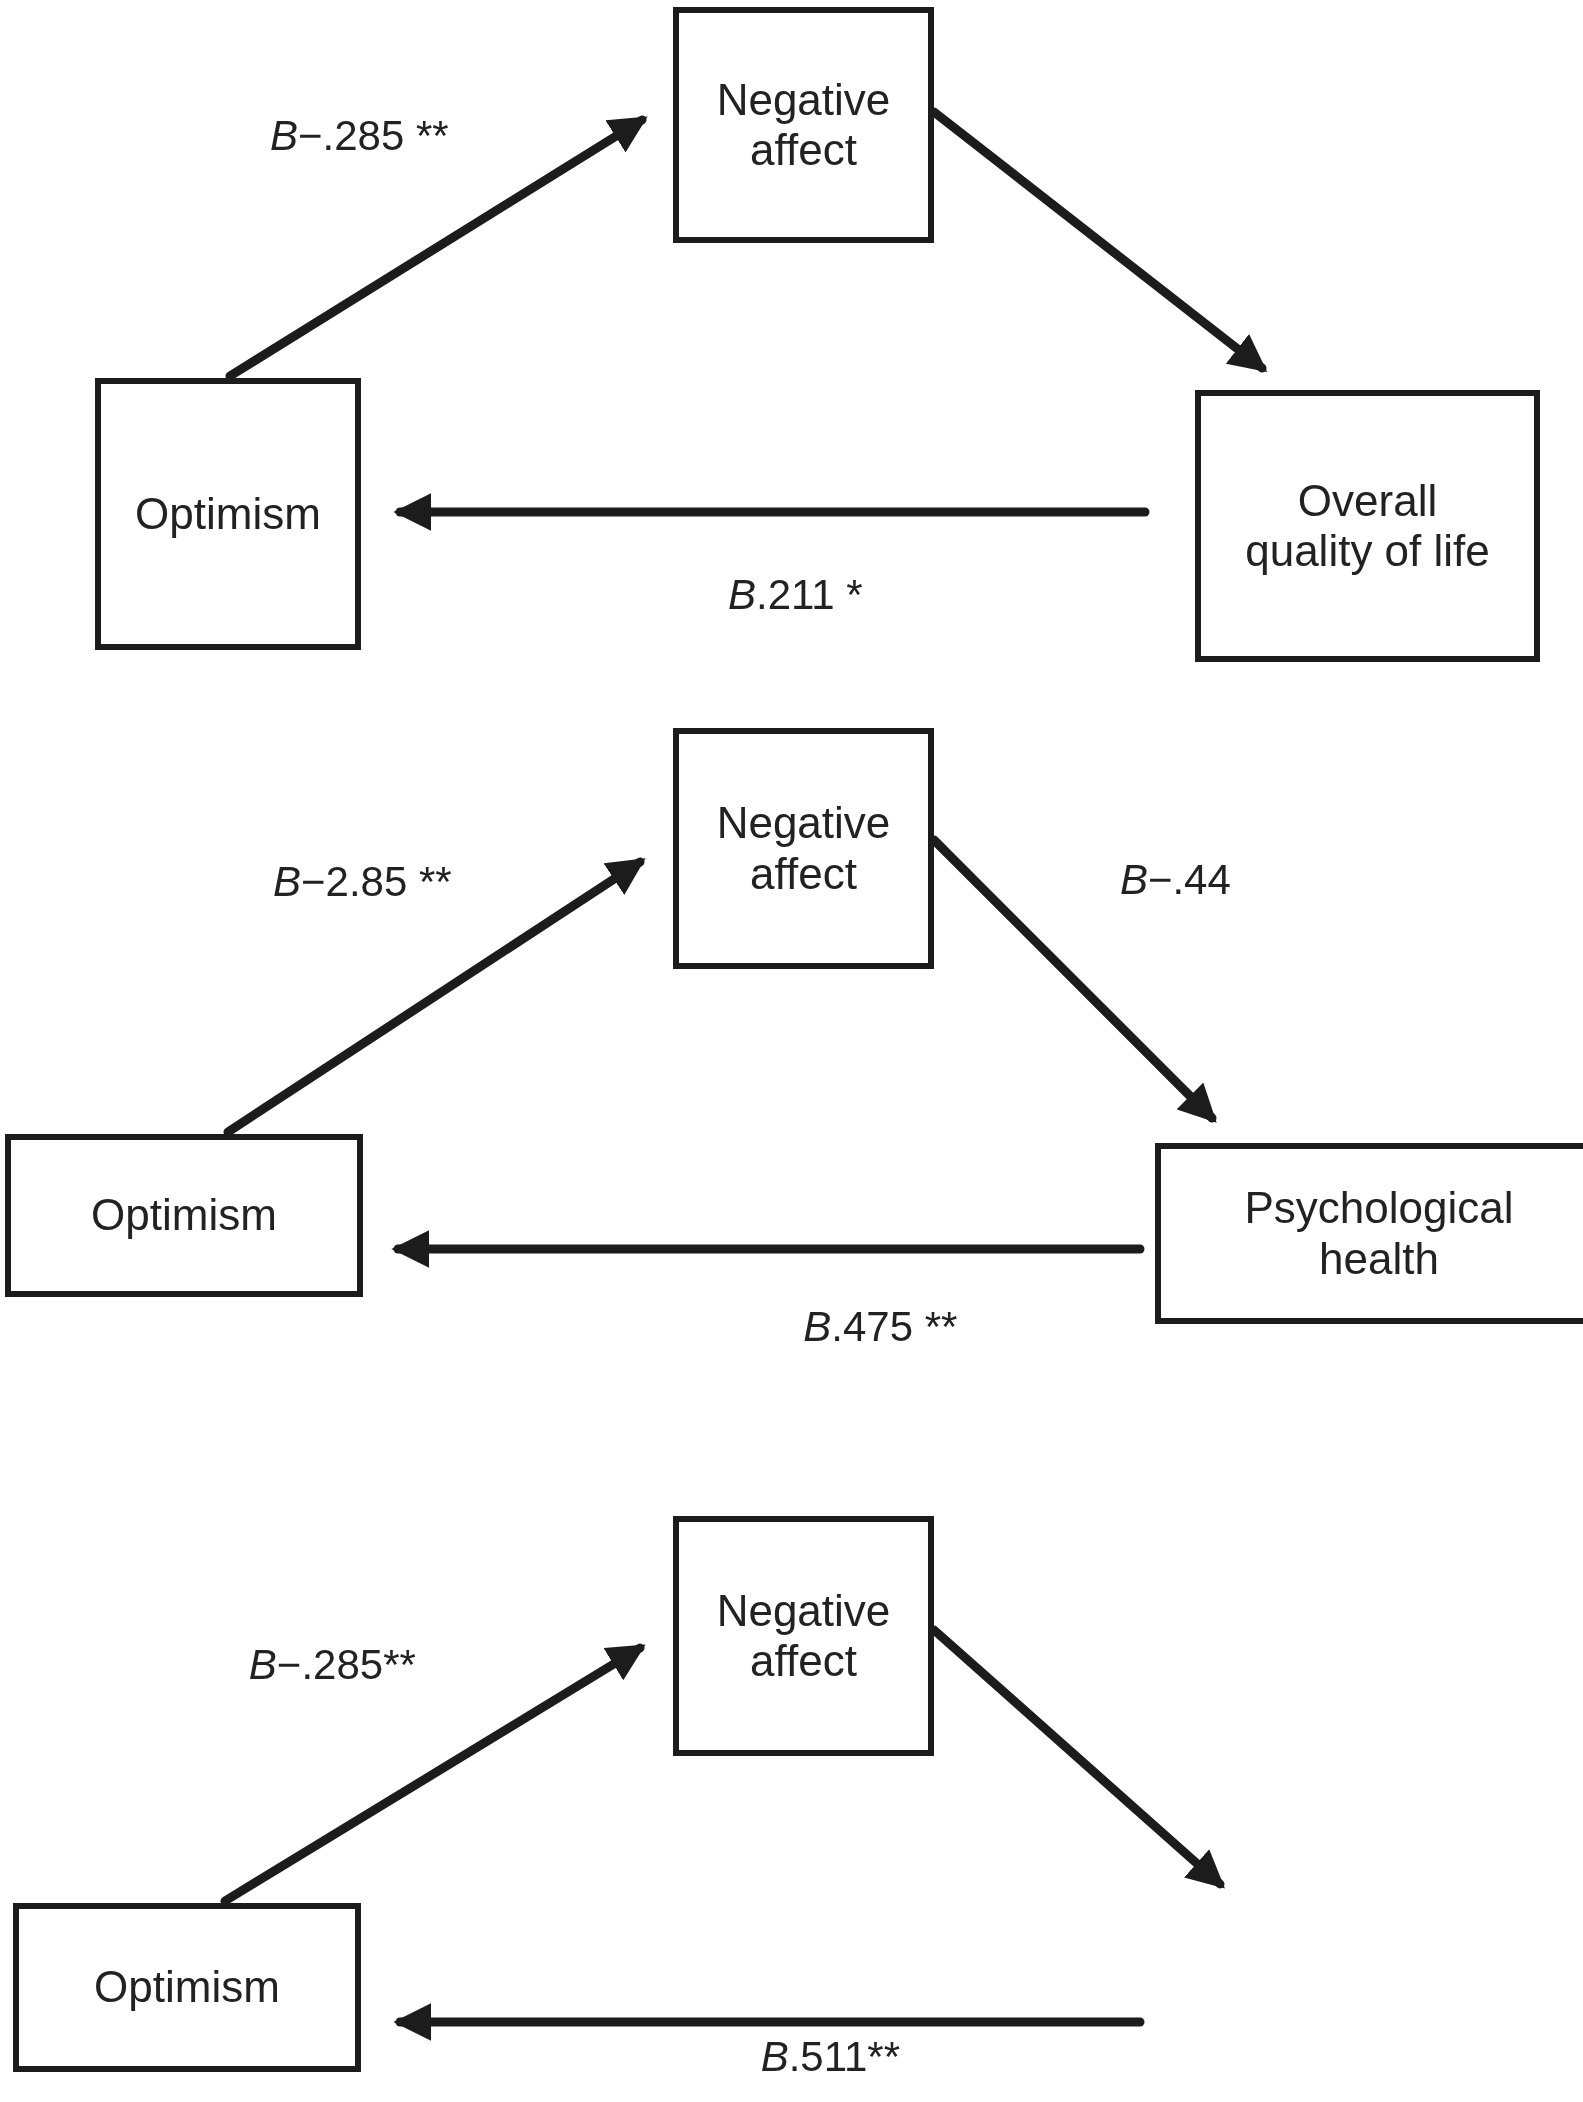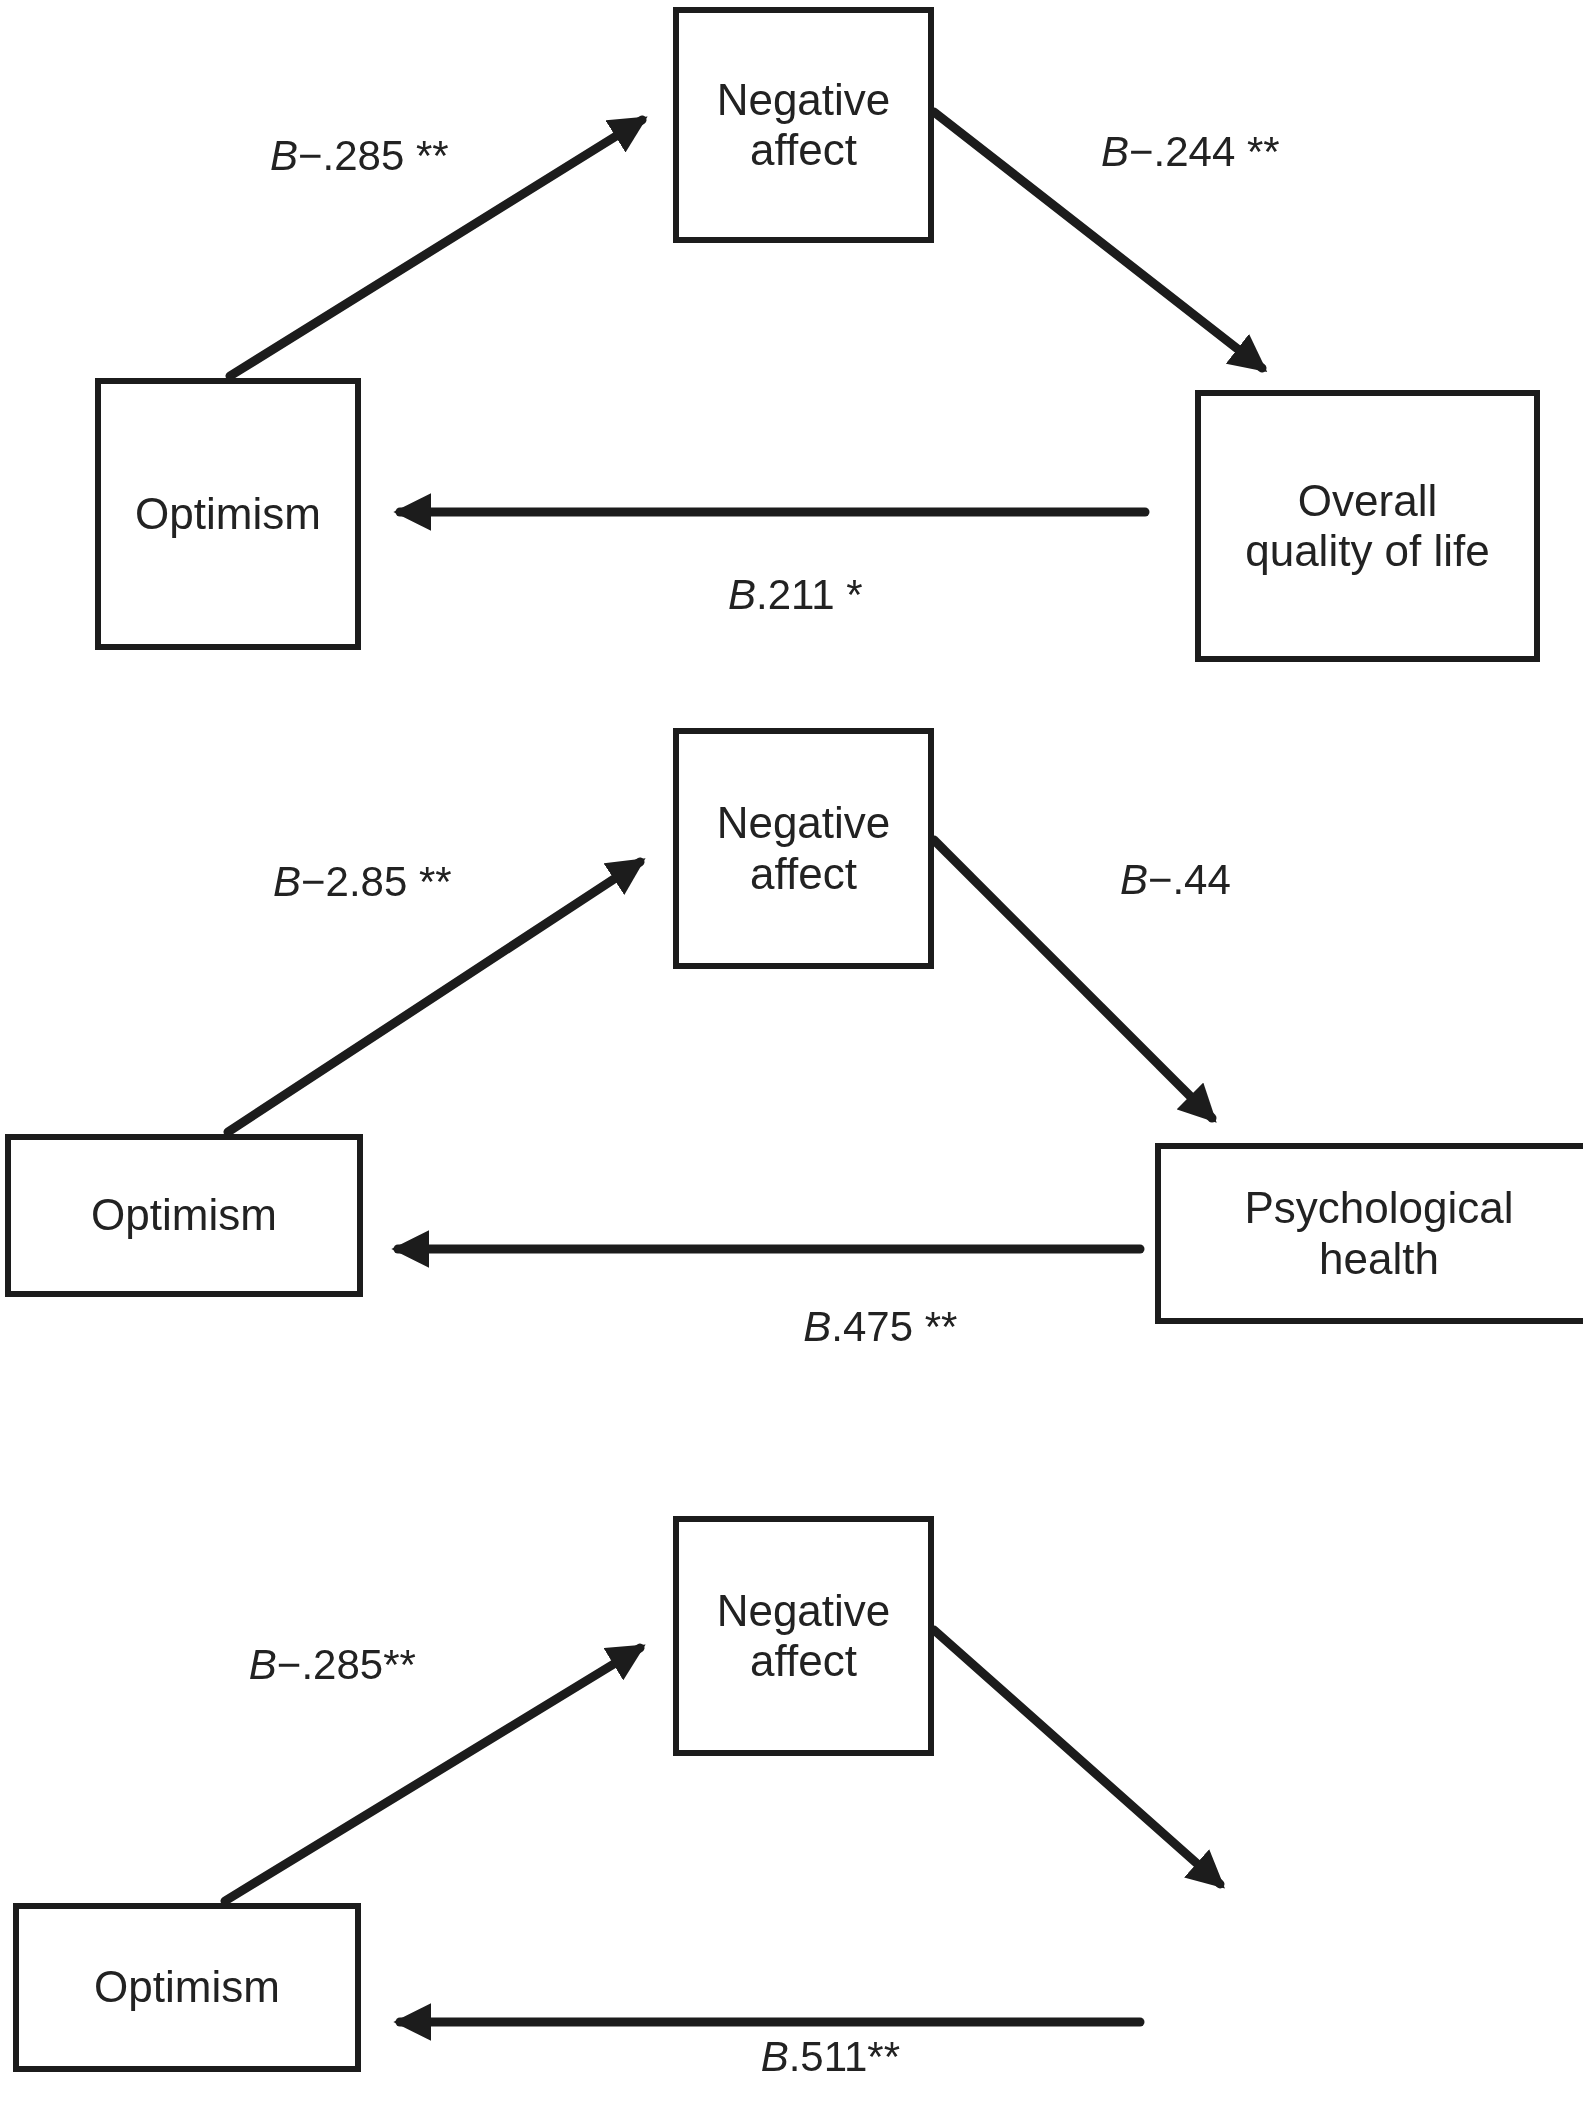--- a/index.html
+++ b/index.html
@@ -78,25 +78,22 @@
     <span>Negative</span>
     <span>affect</span>
   </div>
   <div class="box" style="left:95px; top:378px; width:266px; height:272px;">
     <span>Optimism</span>
   </div>
   <div class="box" style="left:1195px; top:390px; width:345px; height:272px;">
     <span>Overall</span>
     <span>quality of life</span>
   </div>
-  <div class="plabel" style="left:336px; top:156px;">
+  <div class="plabel" style="left:336px; top:136px;">
     <span class="coef">B</span><span class="val">−.285 **</span>
-  </div>
-  <div class="plabel" style="left:1167px; top:152px;">
-    <span class="coef">B</span><span class="val">−.244 **</span>
   </div>
   <div class="plabel" style="left:772px; top:595px;">
     <span class="coef">B</span><span class="val">.211 *</span>
   </div>
 
   <div class="box" style="left:673px; top:728px; width:261px; height:241px;">
     <span>Negative</span>
     <span>affect</span>
   </div>
   <div class="box" style="left:5px; top:1134px; width:358px; height:163px;">

